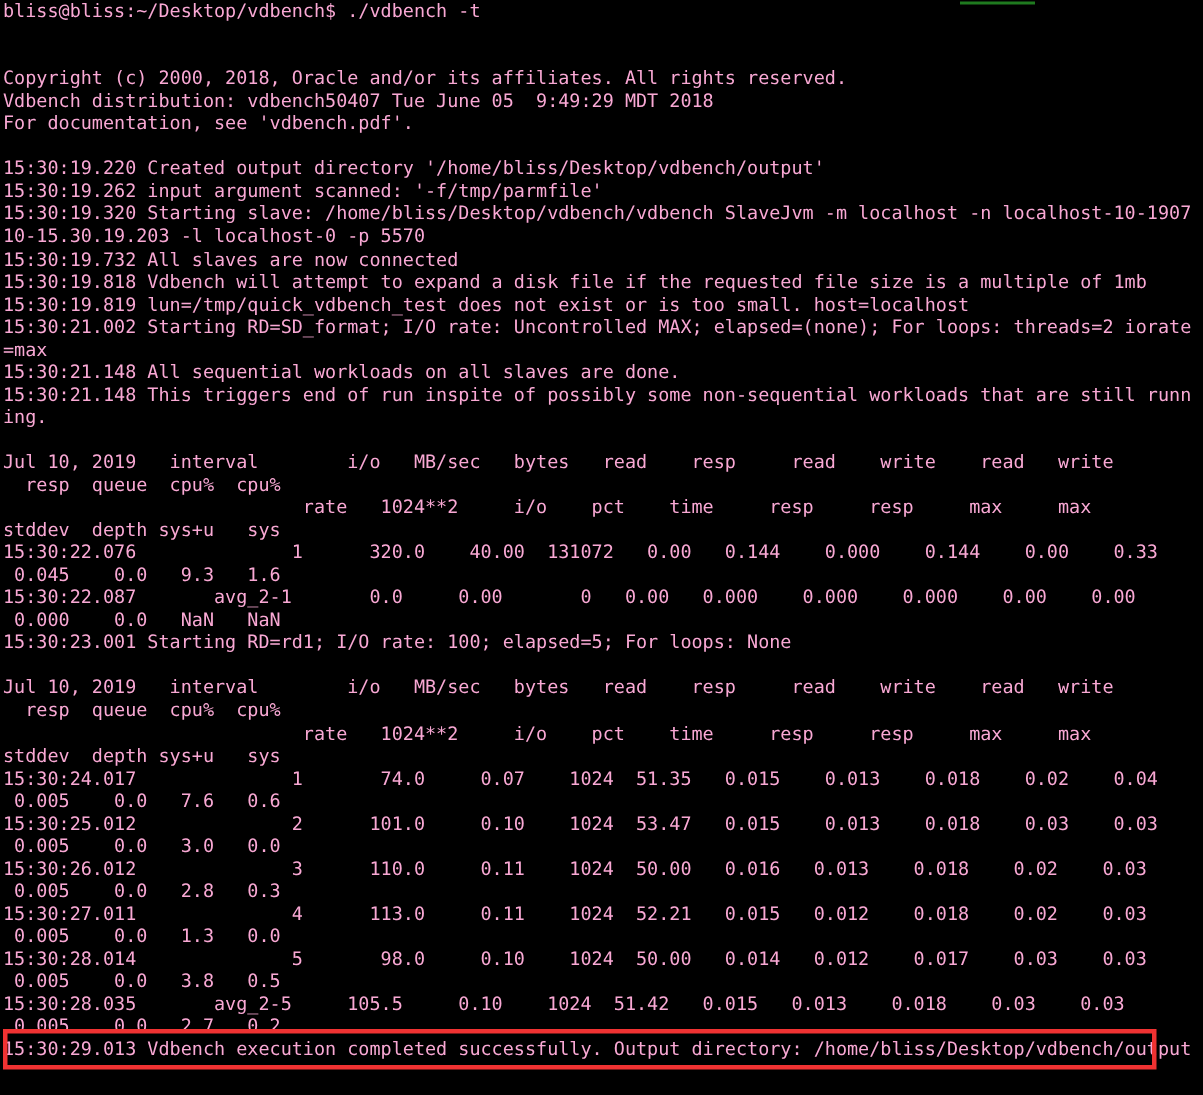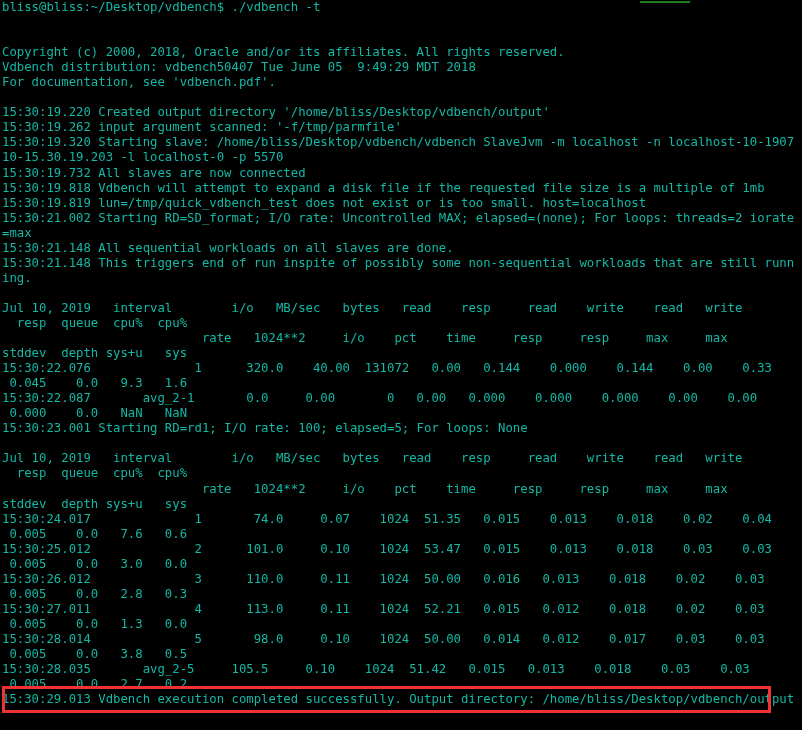--- a/index.html
+++ b/index.html
@@ -35,21 +35,21 @@
     left: 640px;
     top: 1px;
     width: 50px;
     height: 2px;
     background: #1f7a1f;
   }
   .log-line {
     white-space: pre;
     height: 15.05px;
     display: block;
-    color: #14b8a6;
+    color: #f9a8d4;
     font-family: "DejaVu Sans Mono", "Liberation Mono", monospace;
   }
   .log-line.blank {
     color: transparent;
   }
   .highlight-box {
     position: absolute;
     left: 2px;
     top: 686px;
     width: 769px;

